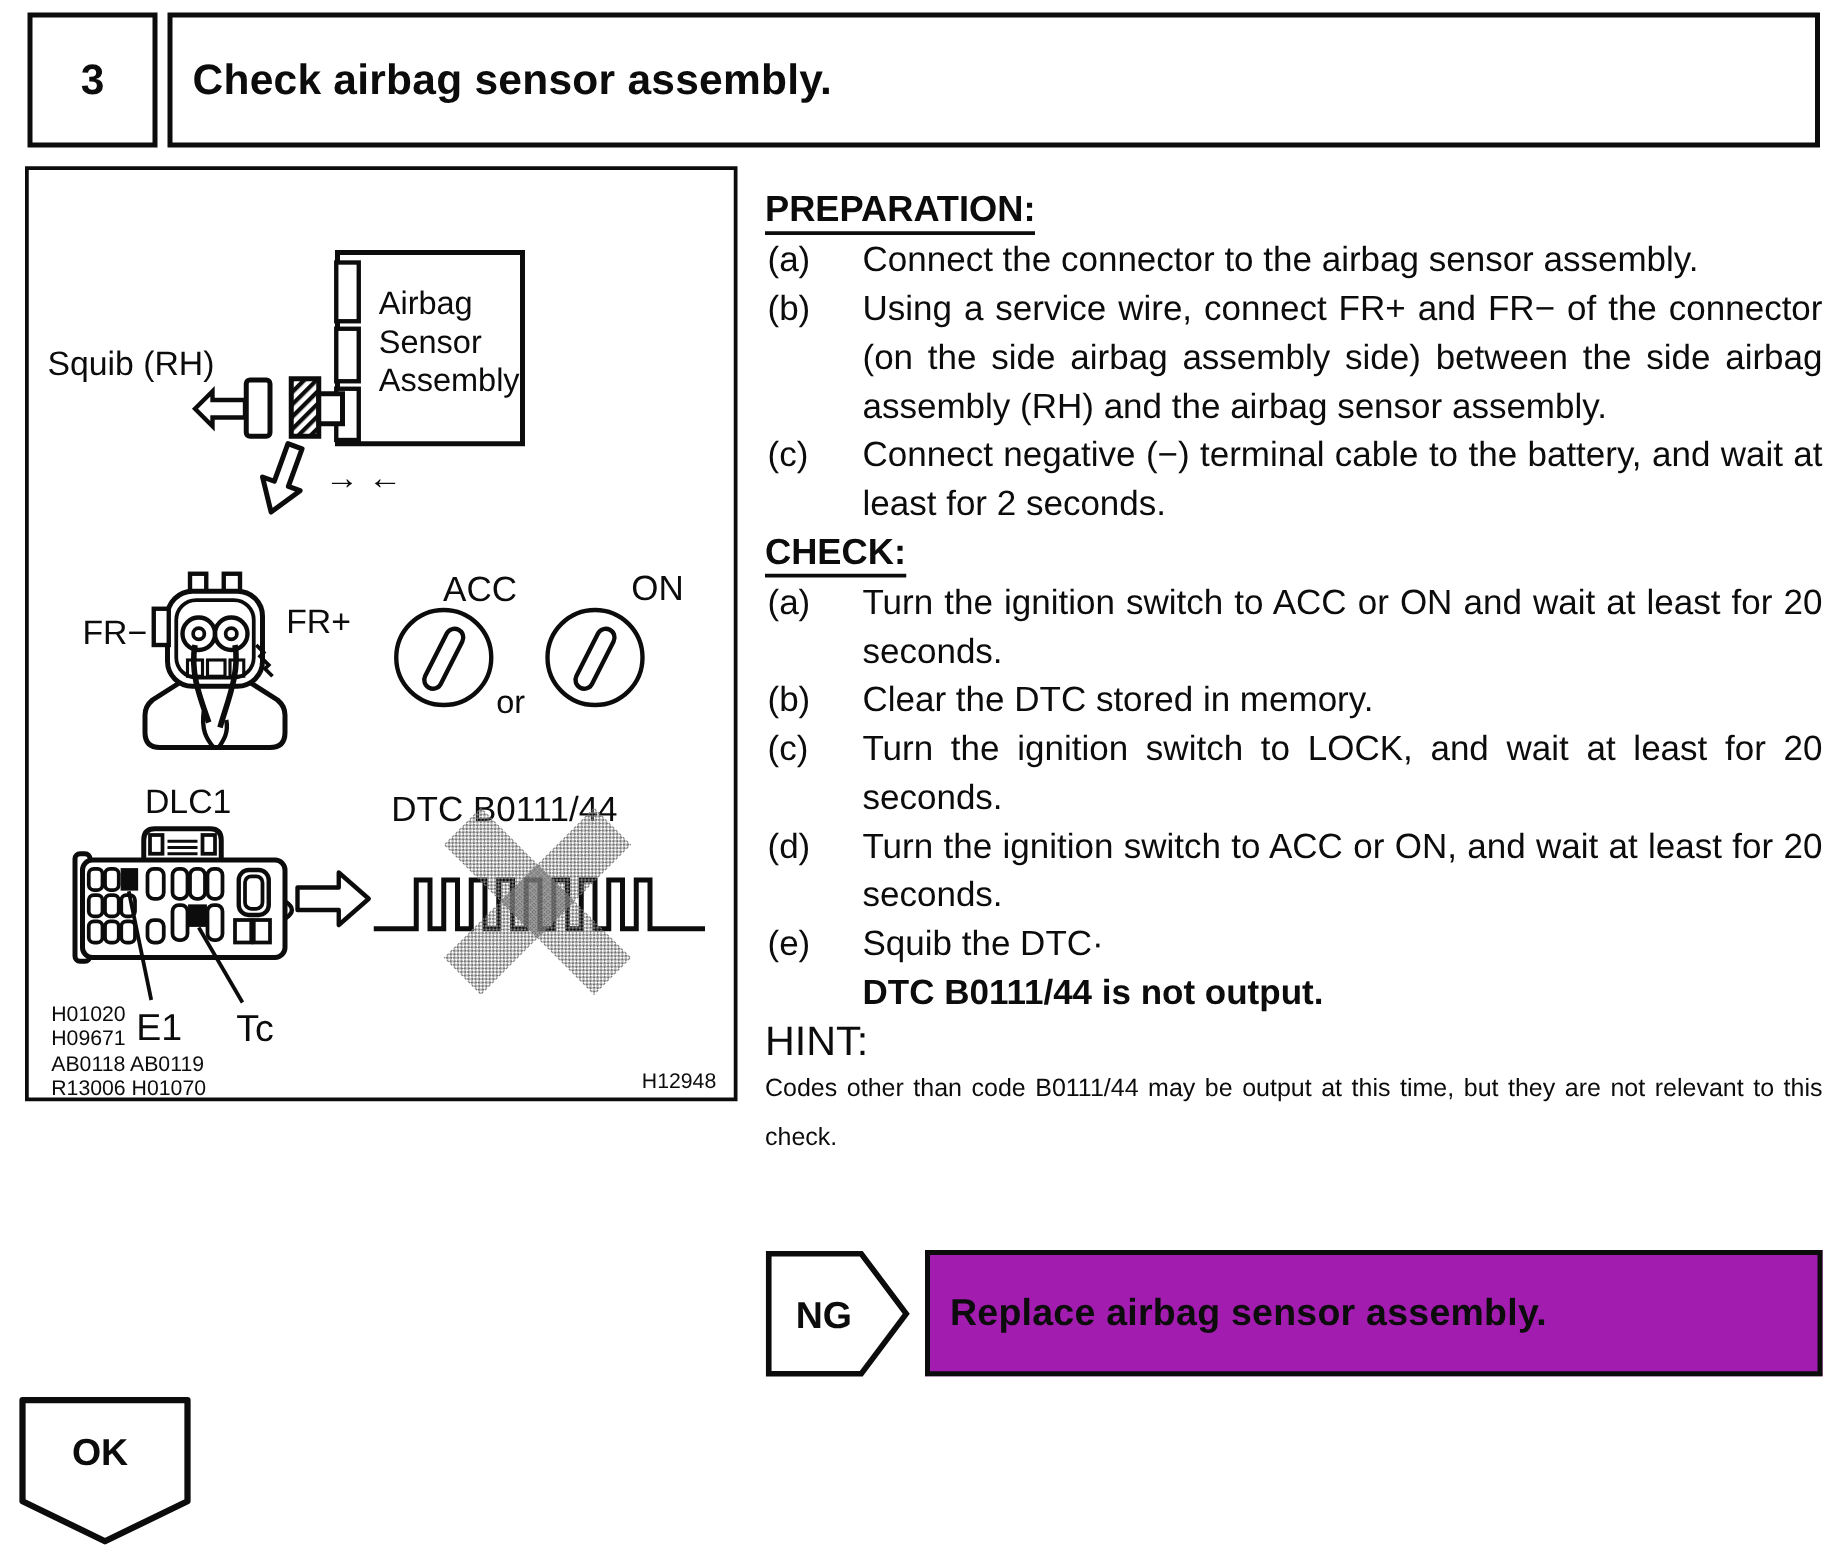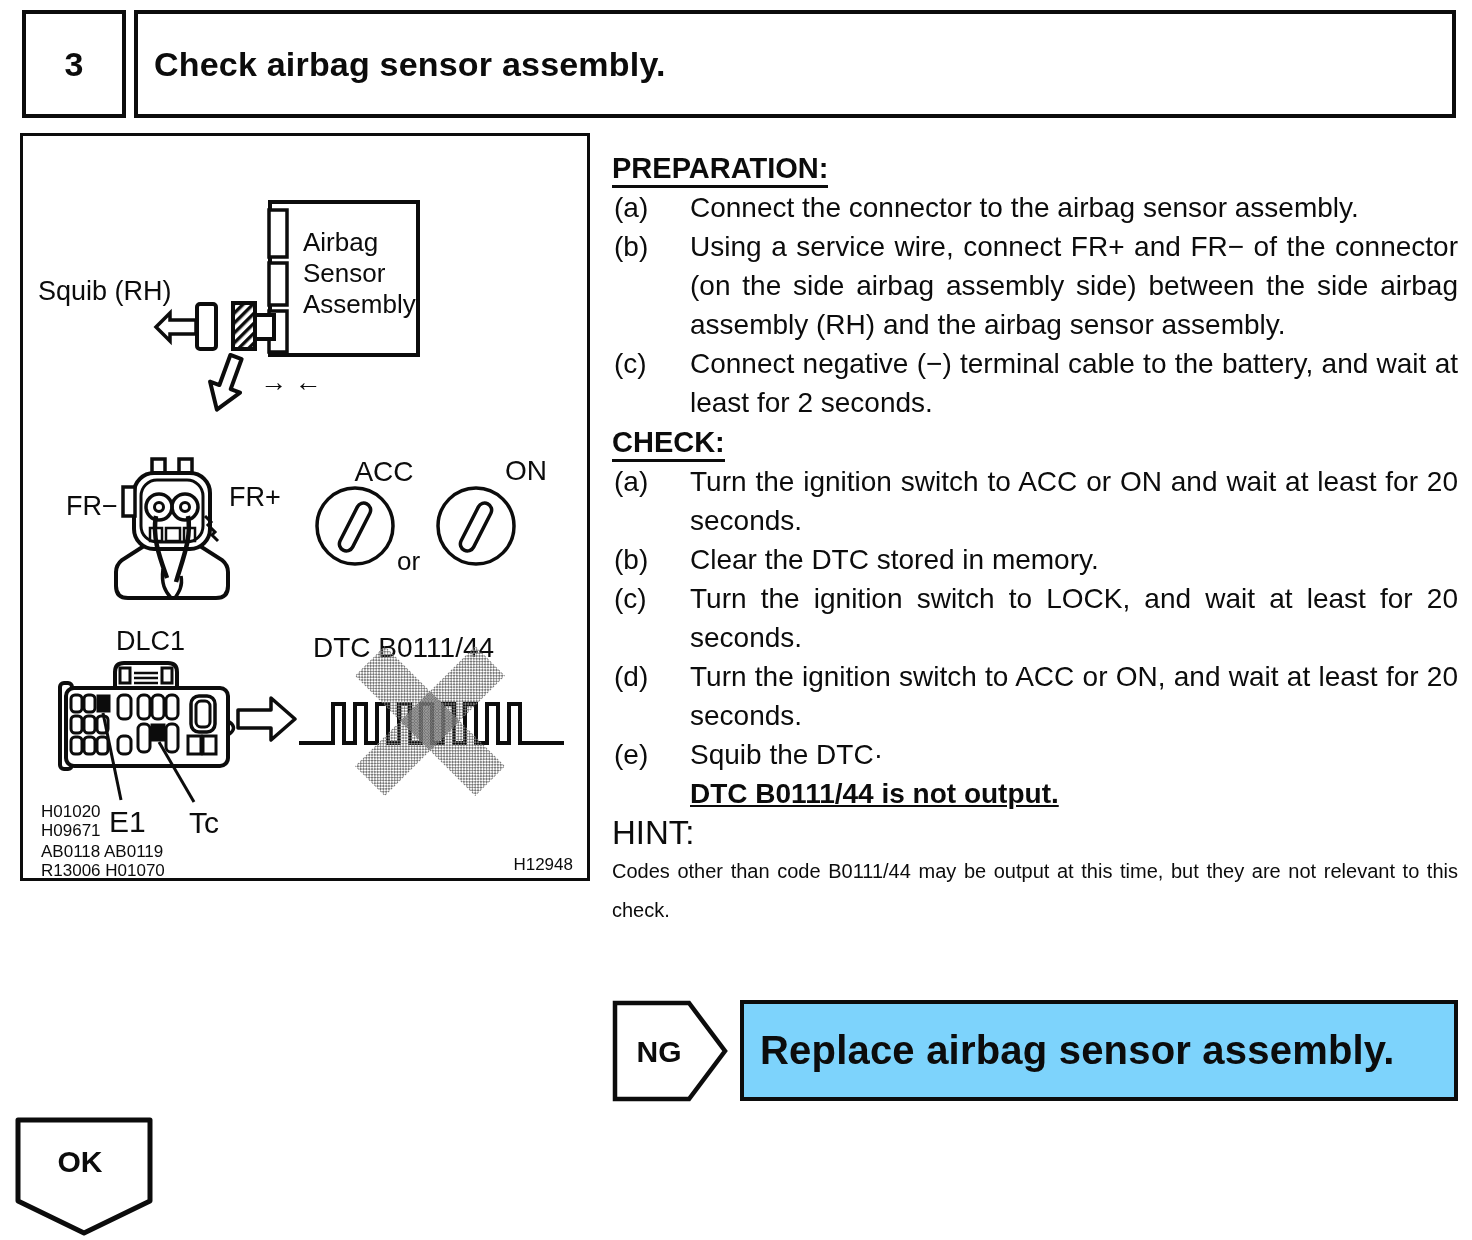--- a/index.html
+++ b/index.html
@@ -18,29 +18,29 @@
   .figure svg{display:block;}
   .figure text{fill:#0c0c0c;font-family:"Liberation Sans",sans-serif;}
 
   
   .textcol{position:absolute;left:612px;top:134px;width:846px;margin-top:14px;}
   .sec-h{font-size:29px;font-weight:bold;line-height:40px;}
   .sec-h .u{border-bottom:3px solid #0c0c0c;padding-bottom:1px;}
   ol.steps{list-style:none;margin:0;padding:0;}
   ol.steps li{position:relative;padding-left:78px;font-size:28px;line-height:39px;text-align:justify;}
   ol.steps li .lbl{position:absolute;left:2px;top:0;}
-  .result{font-size:28px;font-weight:bold;line-height:39px;padding-left:78px;text-decoration:underline;}
+  .result{font-size:28px;font-weight:bold;line-height:39px;padding-left:78px;}
   .hint-h{font-size:33px;line-height:39px;}
   .hint-p{font-size:20px;line-height:39px;text-align:justify;}
 
   
   .ng-row{position:absolute;left:612px;top:1000px;width:778px;height:102px;}
   .ng-shape{position:absolute;left:0;top:0;}
   .ng-box{position:absolute;left:128px;top:0;width:718px;height:101px;border:4px solid #0c0c0c;box-sizing:border-box;
-          display:flex;align-items:center;padding-left:16px;font-size:40px;font-weight:bold;background:#7dd3fc;letter-spacing:.2px;}
+          display:flex;align-items:center;padding-left:16px;font-size:30px;font-weight:bold;background:#a21caf;letter-spacing:.2px;}
   .ng-shape text,.ok-shape text{font-family:"Liberation Sans",sans-serif;font-weight:bold;fill:#0c0c0c;}
 
   
   .ok-shape{position:absolute;left:14px;top:1114px;}
 </style>
 </head>
 <body>
 
 <div class="page">
 

